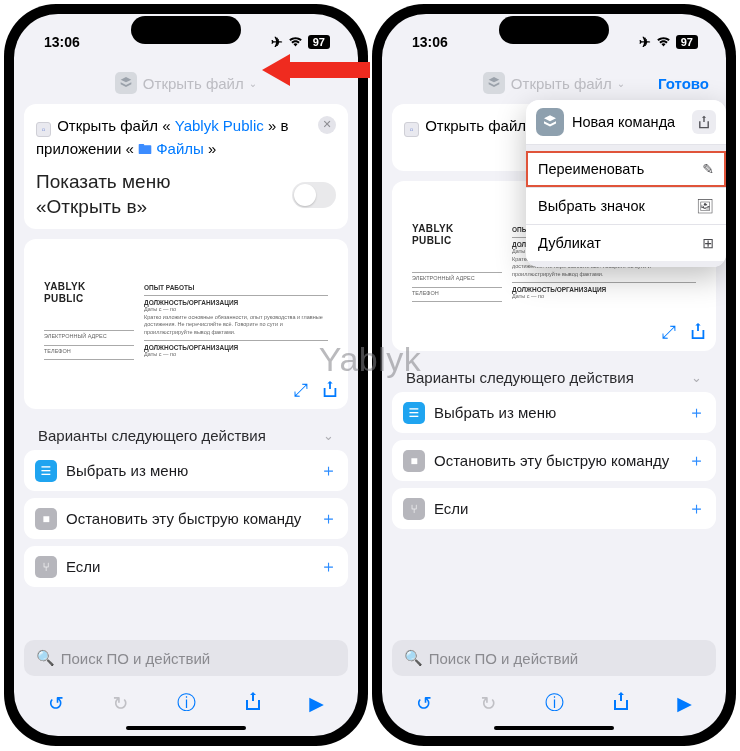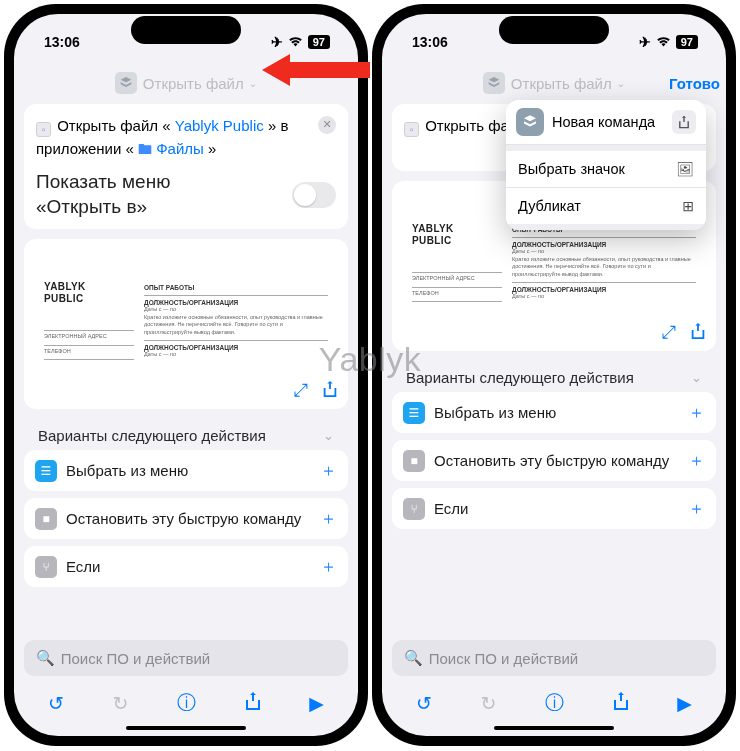--- a/index.html
+++ b/index.html
@@ -68,21 +68,21 @@
     display: flex;
     align-items: center;
     justify-content: center;
     padding: 6px 14px 10px;
     font-size: 15px;
     color: #bcbcc2;
     position: relative;
   }
   .title-row .done {
     position: absolute;
-    right: 6px;
+    right: 17px;
     color: #007aff;
     font-weight: 600;
     font-size: 15px;
   }
   .shortcut-icon-sm {
     width: 22px;
     height: 22px;
     border-radius: 5px;
     background: #d6d9de;
     display: inline-flex;
@@ -261,21 +261,21 @@
     width: 120px;
     height: 4px;
     background: #000;
     border-radius: 3px;
     margin: 4px auto 6px;
   }
   
   .popover {
     position: absolute;
     top: 86px;
-    right: 20px;
+    right: 0;
     width: 200px;
     background: #f7f7fa;
     border-radius: 13px;
     box-shadow: 0 10px 30px rgba(0,0,0,0.25);
     overflow: hidden;
     z-index: 50;
     font-size: 14.5px;
   }
   .pop-head {
     display: flex;
@@ -587,20 +587,24 @@
           </span>
           <span>Новая команда</span>
           <span class="share-btn">
               <svg width="12" height="14" viewBox="0 0 16 20">
                 <path d="M8 1l-3 3h2v6h2V4h2L8 1zM3 9v8h10V9h2v10H1V9h2z" fill="#535358"></path>
               </svg>
             </span>
         </div>
         <div class="pop-sep"></div>
         <div class="pop-group">
+          <div class="pop-item highlight-rename">
+            <span>Переименовать</span>
+            <span class="icon">✎</span>
+          </div>
           <div class="pop-item">
             <span>Выбрать значок</span>
             <span class="icon">🖼</span>
           </div>
           <div class="pop-item">
             <span>Дубликат</span>
             <span class="icon">⊞</span>
           </div>
         </div>
         <div class="pop-sep"></div>

